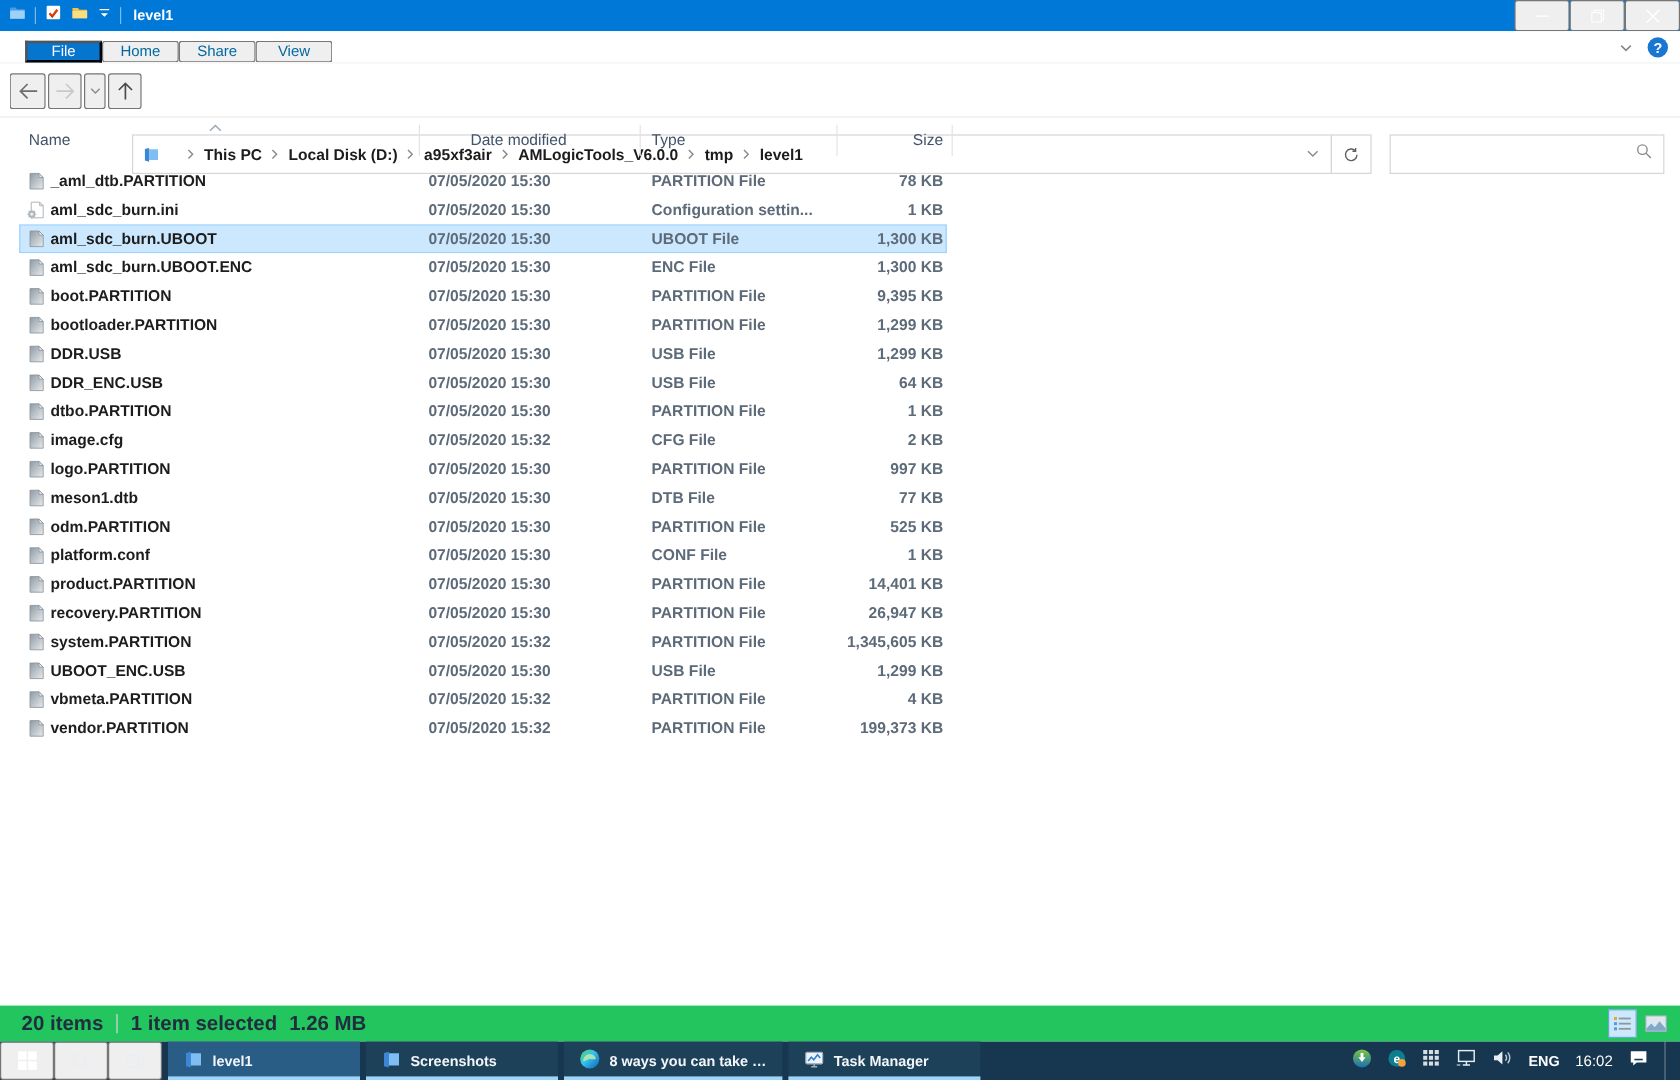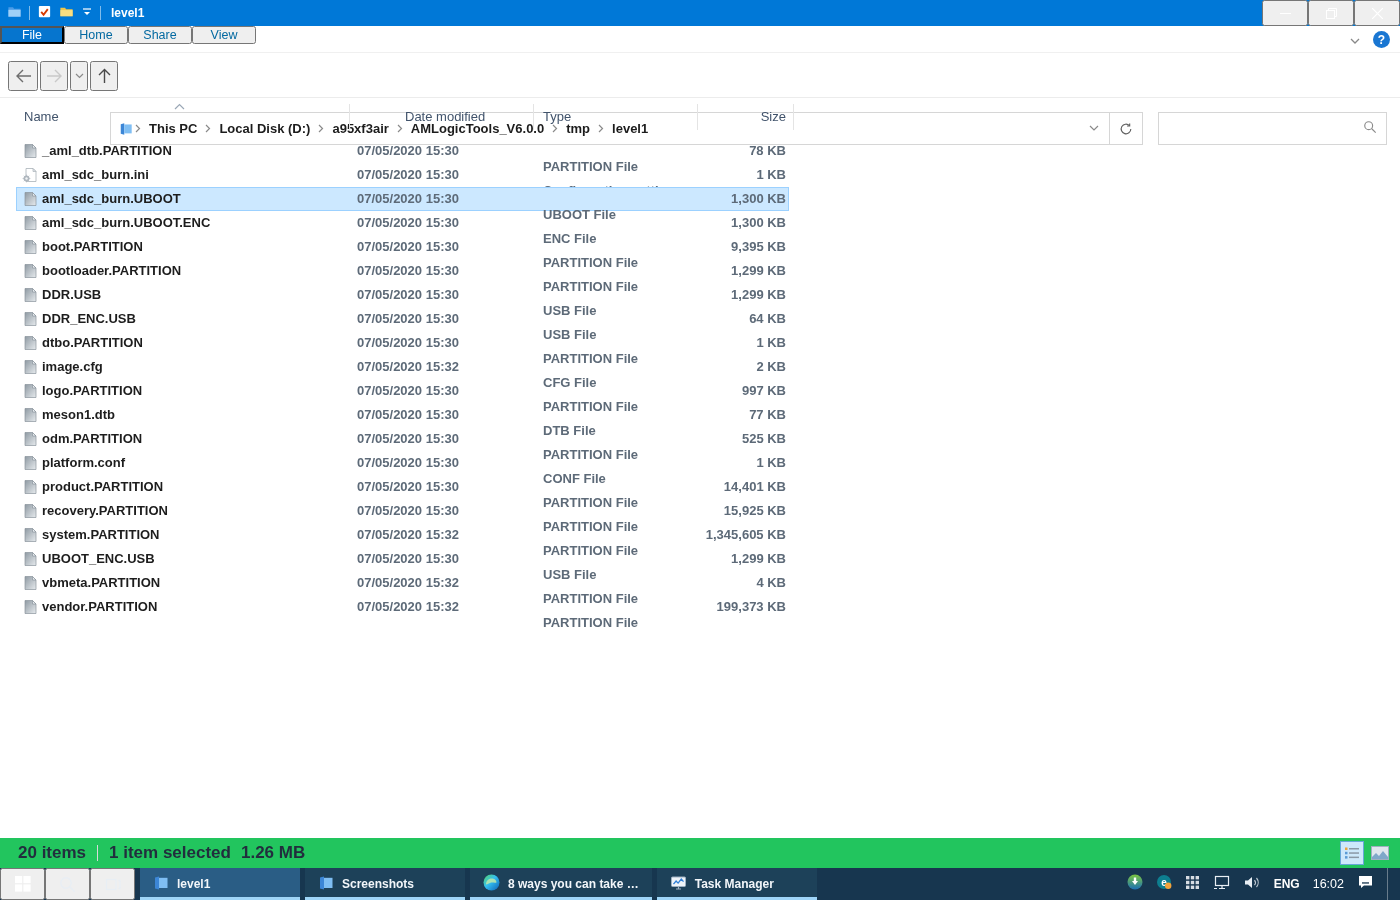--- a/index.html
+++ b/index.html
@@ -27,49 +27,49 @@
   .help-btn { width:17px; height:17px; border-radius:50%; background:#1976d2; color:#fff;
               font-size:12px; font-weight:700; display:flex; align-items:center; justify-content:center; }
 
   
   .addressrow { position:absolute; top:53px; left:0; right:0; height:45px; background:#fff;
                 border-bottom:1px solid #ececec; }
   .nav-btns { position:absolute; left:8px; top:6px; height:33px; display:flex; align-items:center; gap:2px; }
   .nav-btn { display:flex; align-items:center; justify-content:center; height:30px; }
   .addressbox { position:absolute; left:110px; top:59px; width:1000px; height:33px;
                 border:1px solid #d6d6d6; display:flex; align-items:center; background:#fff; }
-  .crumbs { display:flex; align-items:flex-start; }
+  .crumbs { display:flex; align-items:flex-end;margin-left:21px; }
   .crumb-group { display:flex; align-items:center; }
   .crumb { border:0; background:transparent; font-family:inherit; font-size:13px; font-weight:600;
            color:#1c1c1c; padding:0 6px; cursor:default; }
   .crumb-sep { display:flex; align-items:center; padding:0 2px; }
   .ab-right { margin-left:auto; width:30px; height:100%; display:flex; align-items:center; justify-content:center; }
   .refreshbox { position:absolute; left:1109px; top:59px; width:34px; height:33px;
                 border:1px solid #d6d6d6; display:flex; align-items:center; justify-content:center;
                 background:#fff; }
   .searchbox { position:absolute; left:1158px; top:59px; width:229px; height:33px;
                border:1px solid #d6d6d6; display:flex; align-items:center; padding:0 9px; background:#fff; }
   .searchbox input { flex:1; border:0; outline:none; font-family:inherit; font-size:13px; min-width:0; }
 
   
   .headers { position:absolute; top:100px; left:0; right:0; height:34px; font-size:13px; color:#41536b; }
   .h-cell { position:absolute; top:9px; }
-  .h-name { left:24px; } .h-date { left:357px;margin-left:48px; } .h-type { left:543px; }
+  .h-name { left:24px; } .h-date { left:344px;margin-left:48px; } .h-type { left:543px; }
   .h-size { left:690px; width:96px; text-align:right; }
   .h-caret { position:absolute; left:174px; top:-2px; }
   .h-sep { position:absolute; top:4px; width:1px; height:26px; background:#e4e4e4; }
 
   
   .filelist { position:absolute; top:139px; left:0; right:0; }
   .row { position:relative; height:24px; margin-left:16px; width:773px; font-size:13px; font-weight:600; }
   .row.selected { background:#cce8ff; box-shadow:inset 0 0 0 1px #9cd1ff; }
   .c-icon { position:absolute; left:6px; top:4px; width:16px; height:16px; }
   .c-name { position:absolute; left:26px; top:4px; color:#1d1d1d; white-space:nowrap; }
   .c-date { position:absolute; left:341px; top:4px; color:#5d6a78; white-space:nowrap; }
-  .c-type { position:absolute; left:527px; top:20px; color:#5d6a78; white-space:nowrap; }
+  .c-type { position:absolute; left:527px; top:4px; color:#5d6a78; white-space:nowrap; }
   .c-size { position:absolute; left:590px; top:4px; width:180px; text-align:right; color:#5d6a78; white-space:nowrap; }
   .icvar { display:none; }
   [data-icon="file"] .ic-file { display:inline-block; }
   [data-icon="ini"]  .ic-ini  { display:inline-block; }
   [data-icon="explorer"] .ic-explorer { display:inline-block; }
   [data-icon="edge"] .ic-edge { display:inline-block; }
   [data-icon="taskmgr"] .ic-taskmgr { display:inline-block; }
   [data-icon="settings"] .ic-settings { display:inline-block; }
 
   
@@ -542,21 +542,21 @@
         <span class="c-icon">
           <svg class="icvar ic-file" width="16" height="16" viewBox="0 0 16 16">
             <path d="M3 1.5h7.5L14 5v9.5H3z" fill="url(#gradFile)" stroke="#8a949c" stroke-width=".7"></path>
             <path d="M10.5 1.5L14 5h-3.5z" fill="#e9edf0" stroke="#8a949c" stroke-width=".7"></path>
           </svg>
           
         </span>
         <span class="c-name">recovery.PARTITION</span>
         <span class="c-date">07/05/2020 15:30</span>
         <span class="c-type">PARTITION File</span>
-        <span class="c-size">15,925 KB</span>
+        <span class="c-size">26,947 KB</span>
       </div>
 
       <div class="row" data-icon="file">
         <span class="c-icon">
           <svg class="icvar ic-file" width="16" height="16" viewBox="0 0 16 16">
             <path d="M3 1.5h7.5L14 5v9.5H3z" fill="url(#gradFile)" stroke="#8a949c" stroke-width=".7"></path>
             <path d="M10.5 1.5L14 5h-3.5z" fill="#e9edf0" stroke="#8a949c" stroke-width=".7"></path>
           </svg>
           
         </span>

